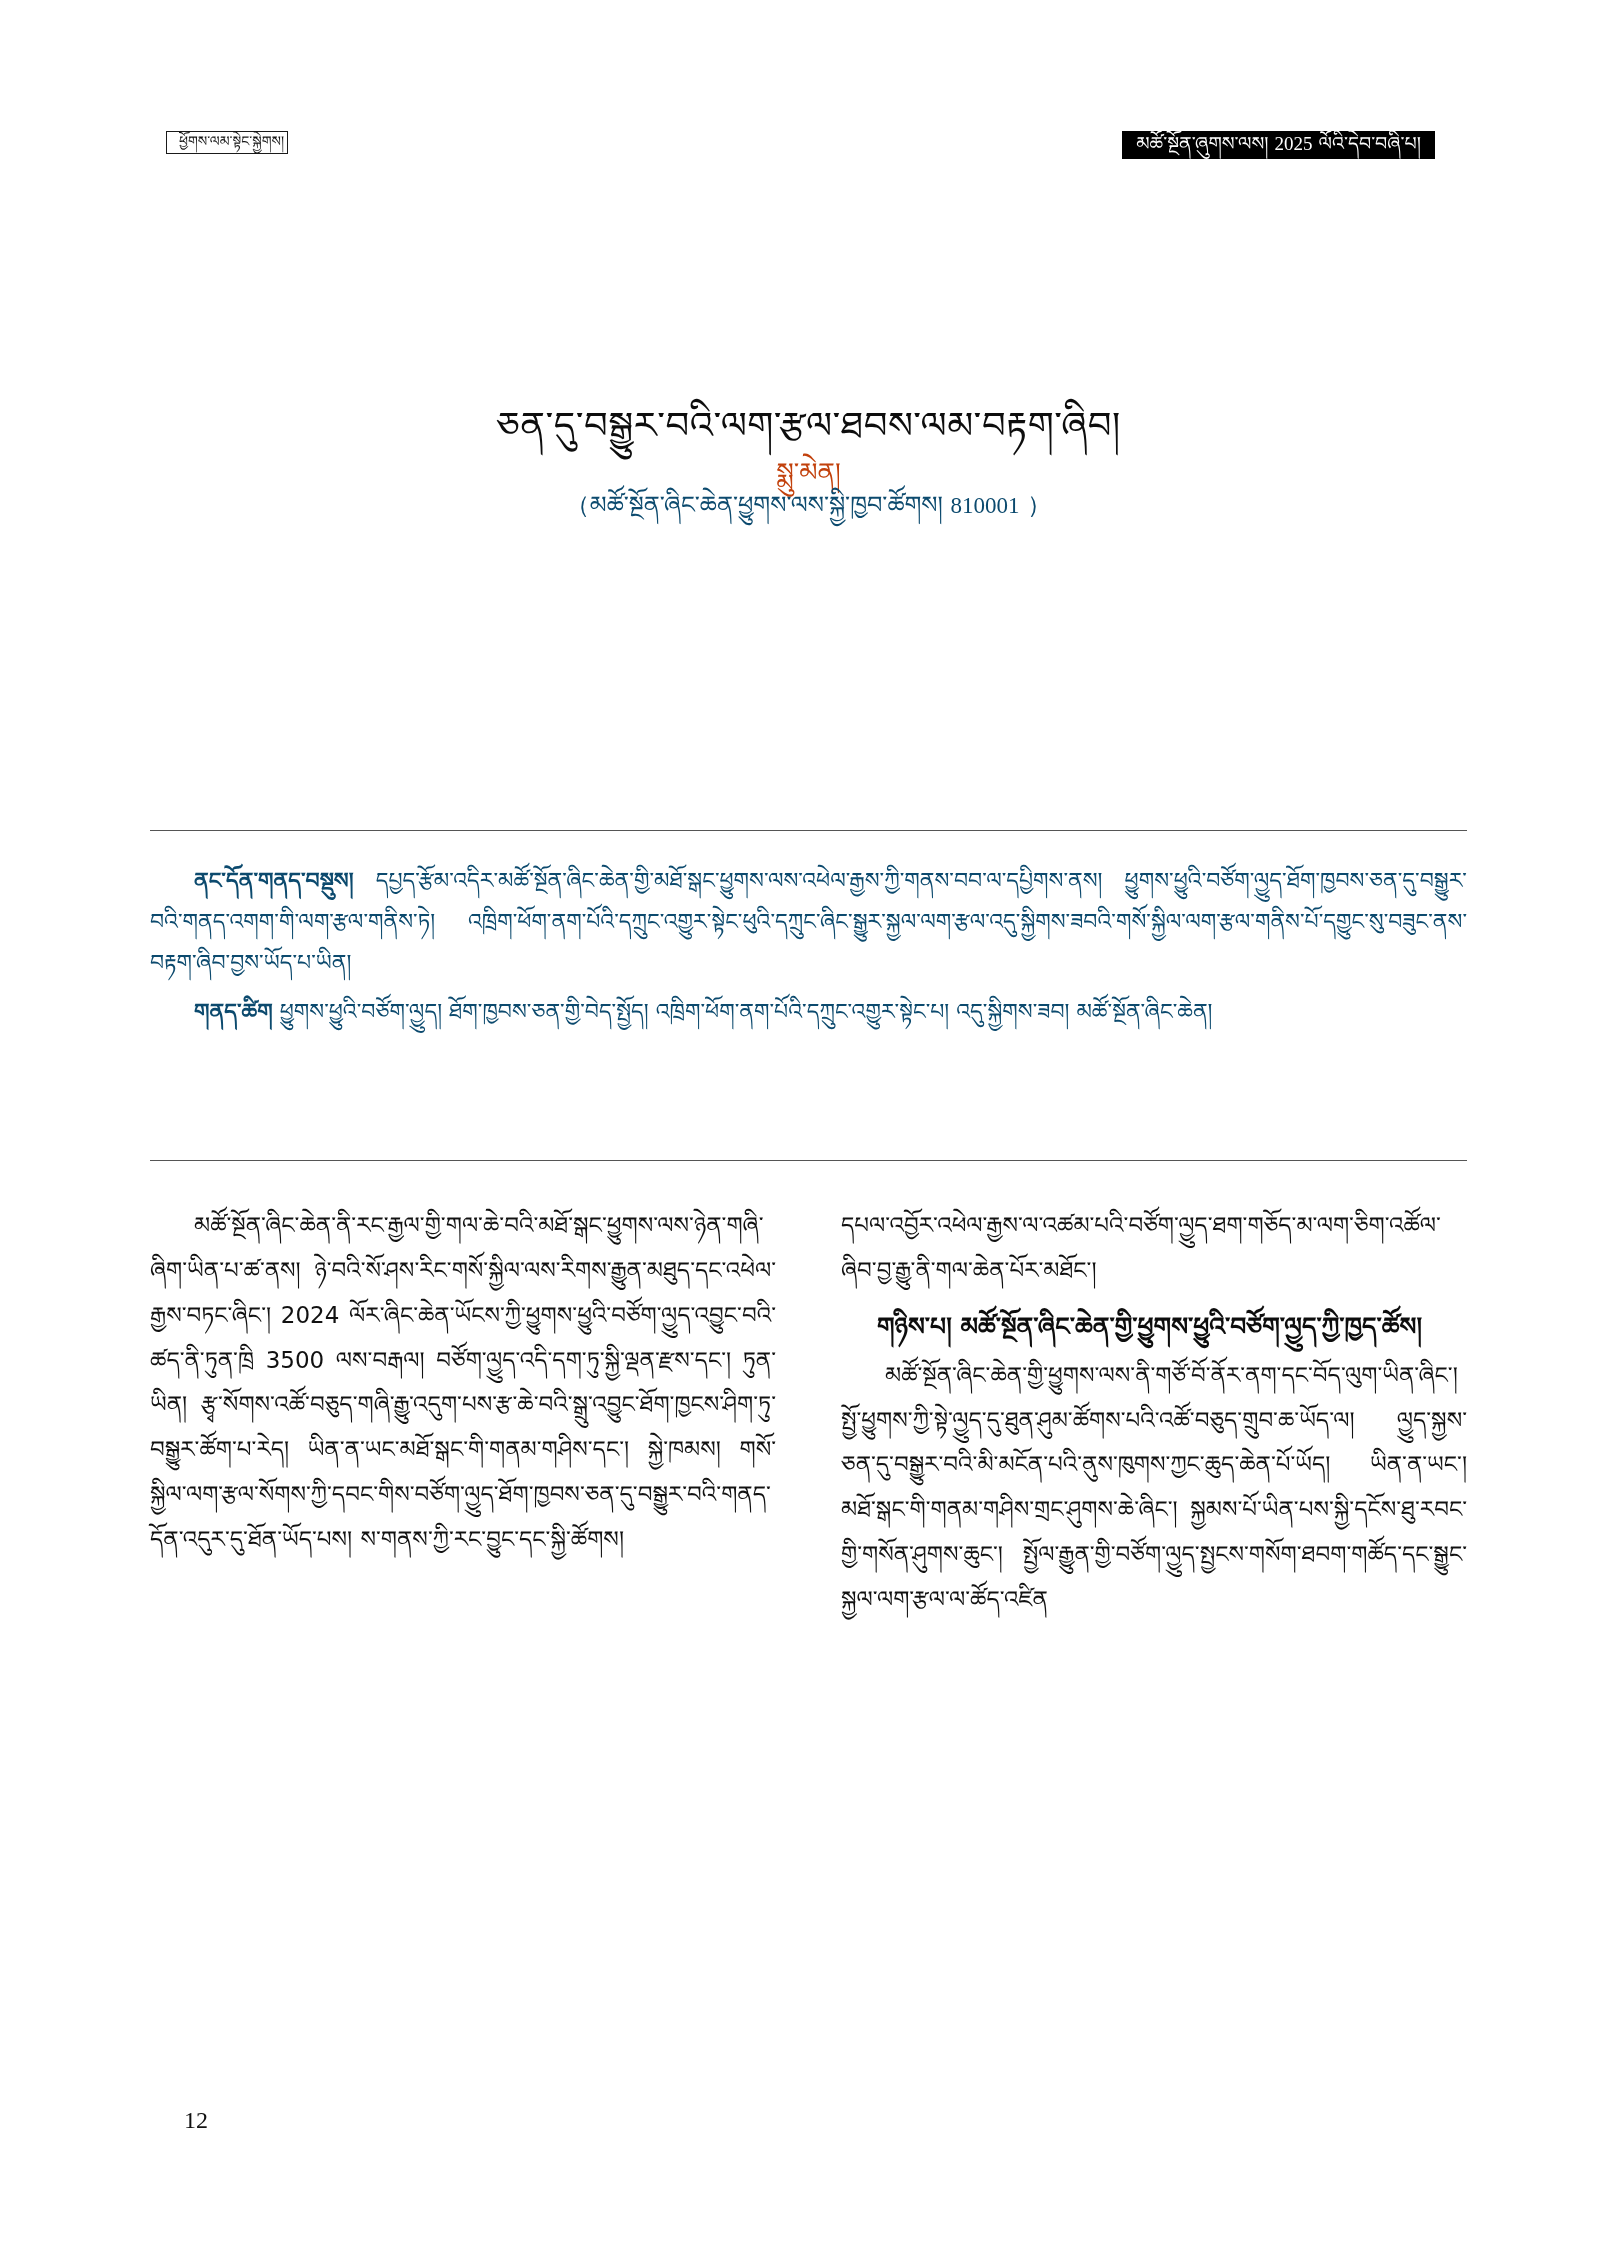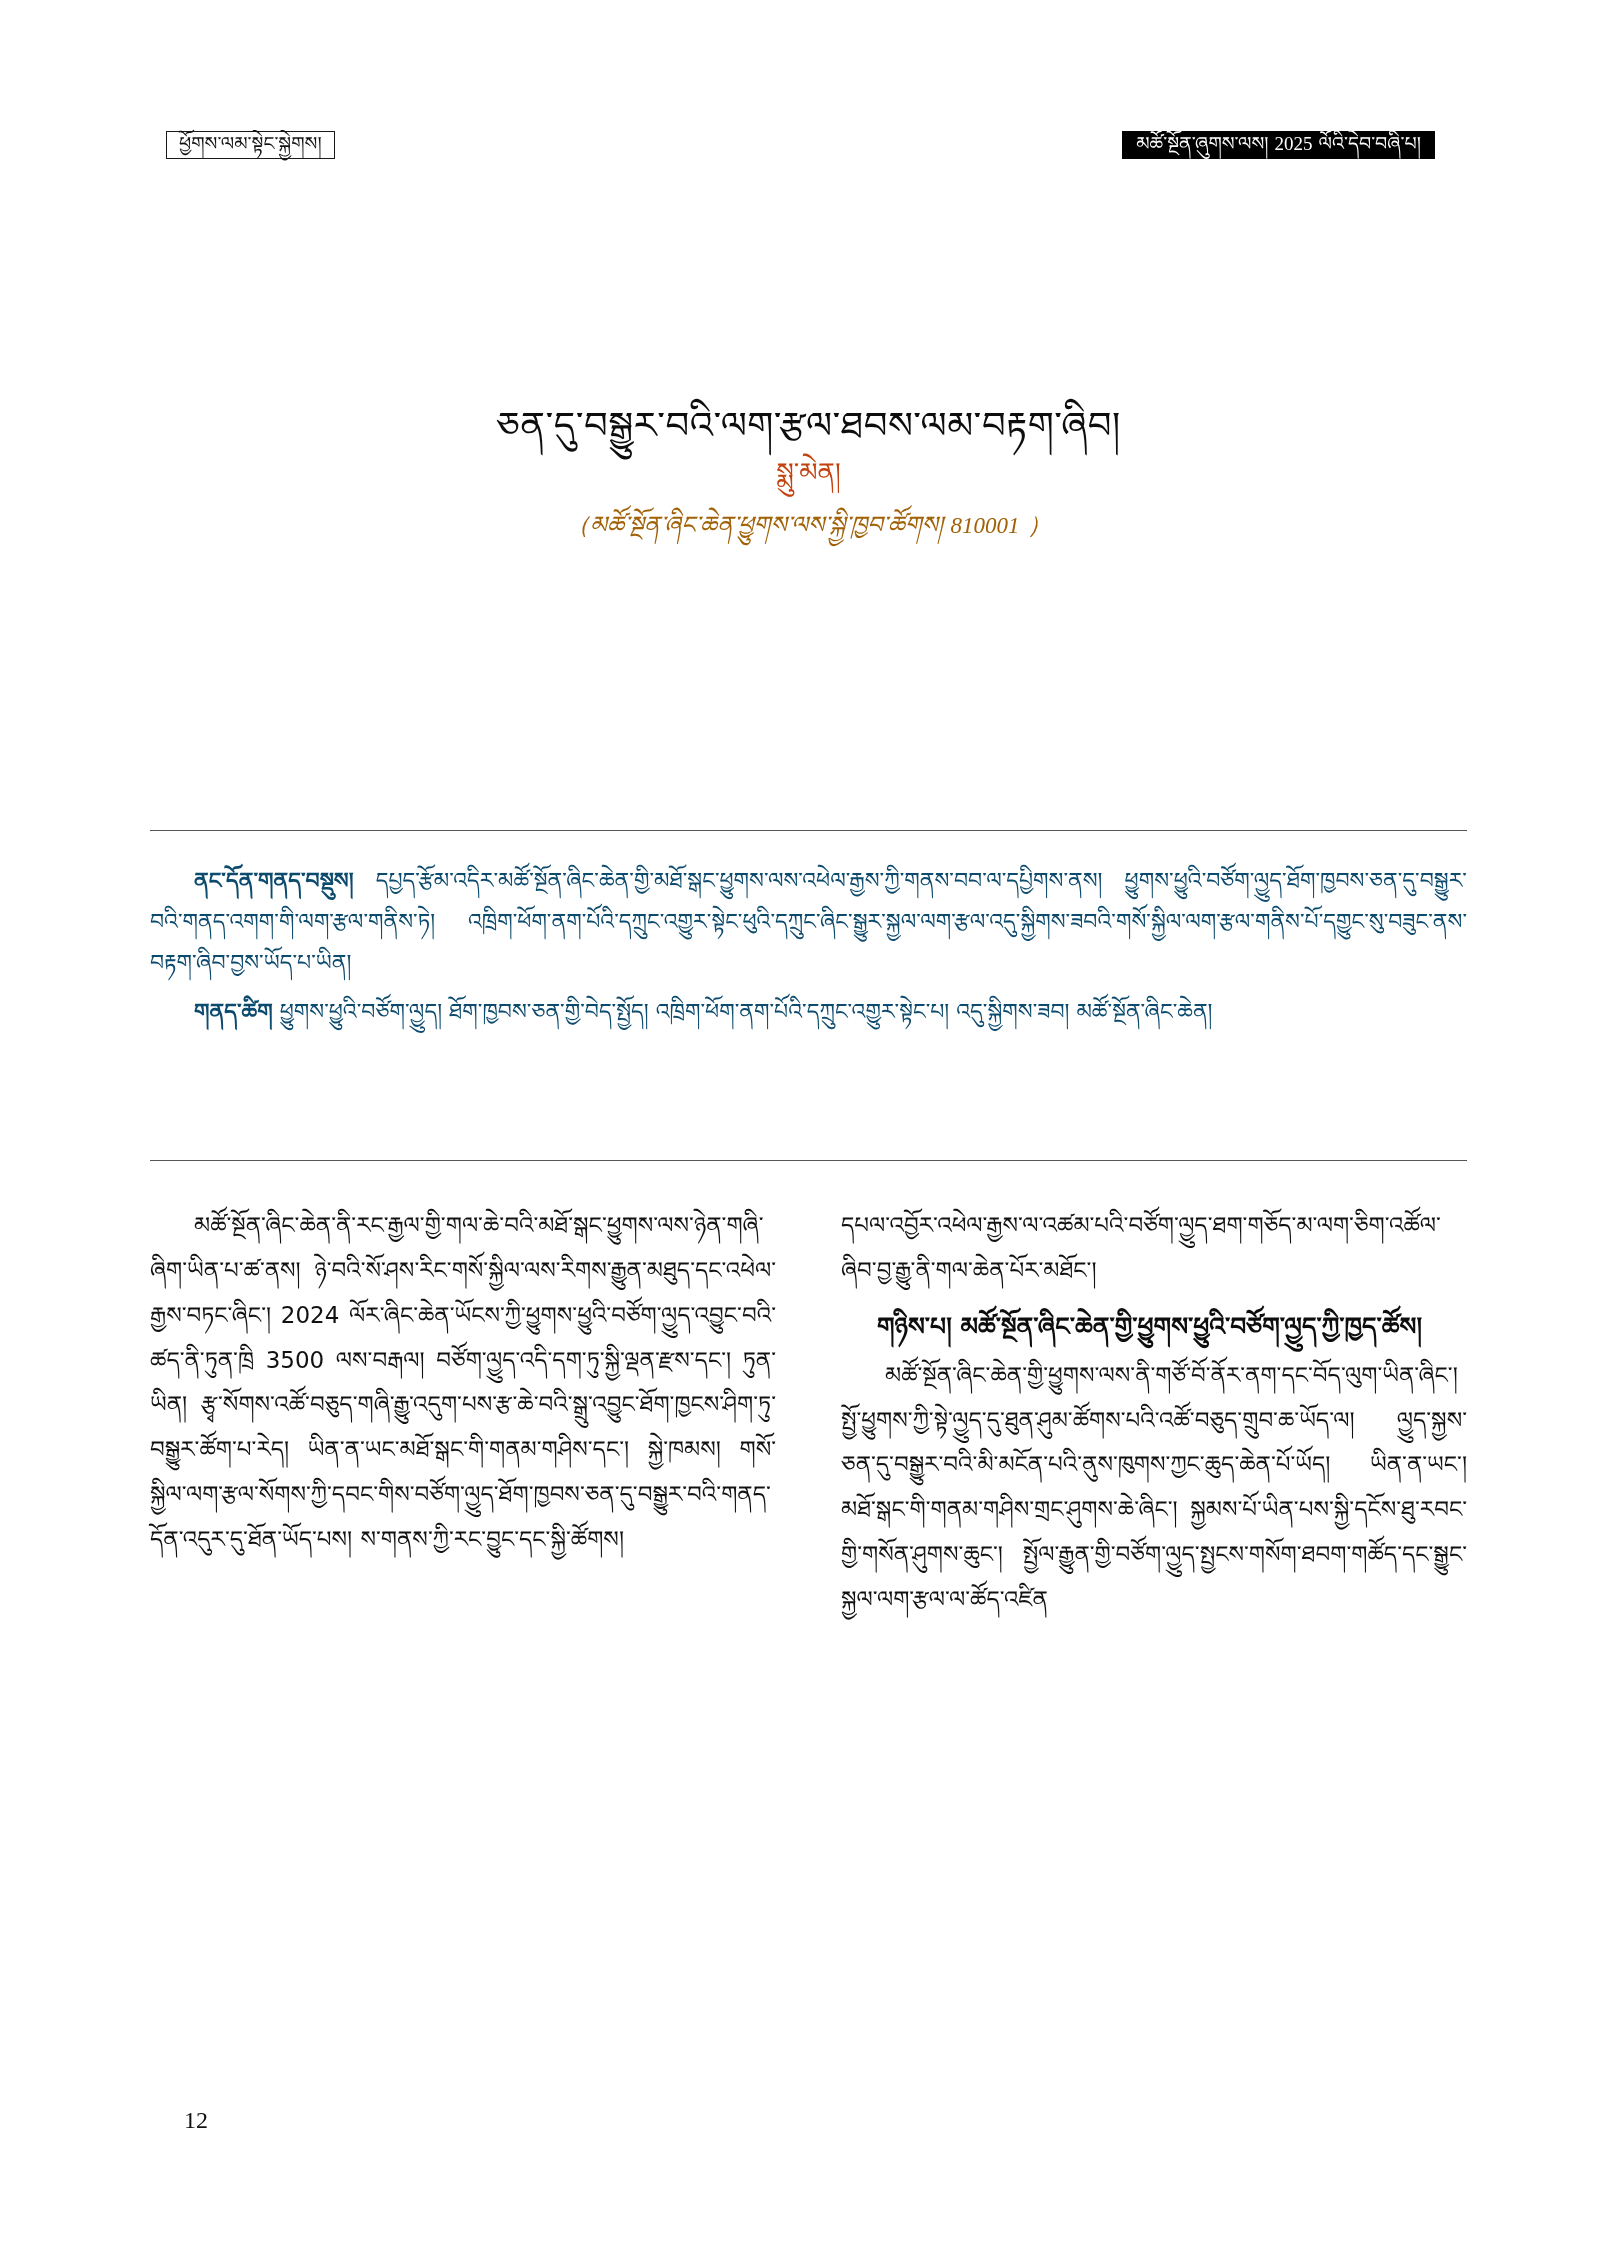--- a/index.html
+++ b/index.html
@@ -25,22 +25,22 @@
     top: 131px;
     left: 166px;
     right: 166px;
     height: 46px;
   }
   .runhead-left {
     position: absolute;
     left: 0;
     top: 0;
     border: 1.5px solid #1a1a1a;
-    padding: 2px 12px 5px 12px;
-    font-size: 19px;
+    padding: 2px 3px 5px 12px;
+    font-size: 14px;
     line-height: 1.0;
     color: #111;
     white-space: nowrap;
   }
   .runhead-right {
     position: absolute;
     right: 16px;
     top: 0;
     background: #000000;
     color: #ffffff;
@@ -68,25 +68,23 @@
     color: #0d0d0d;
     letter-spacing: 0.5px;
     white-space: nowrap;
   }
   .author {
     font-size: 26px;
     line-height: 1.3;
     color: #c2410c;
   }
   .affil {
-    margin-top: 20px;
     font-size: 24px;
     line-height: 1.3;
-    color: #a16207;
-    font-style: italic;
+    color: #0c4a6e;
   }
   .affil .code {
     font-family: "Liberation Serif", serif;
     font-size: 23px;
   }
 
   
   .rule {
     position: absolute;
     left: 150px;

